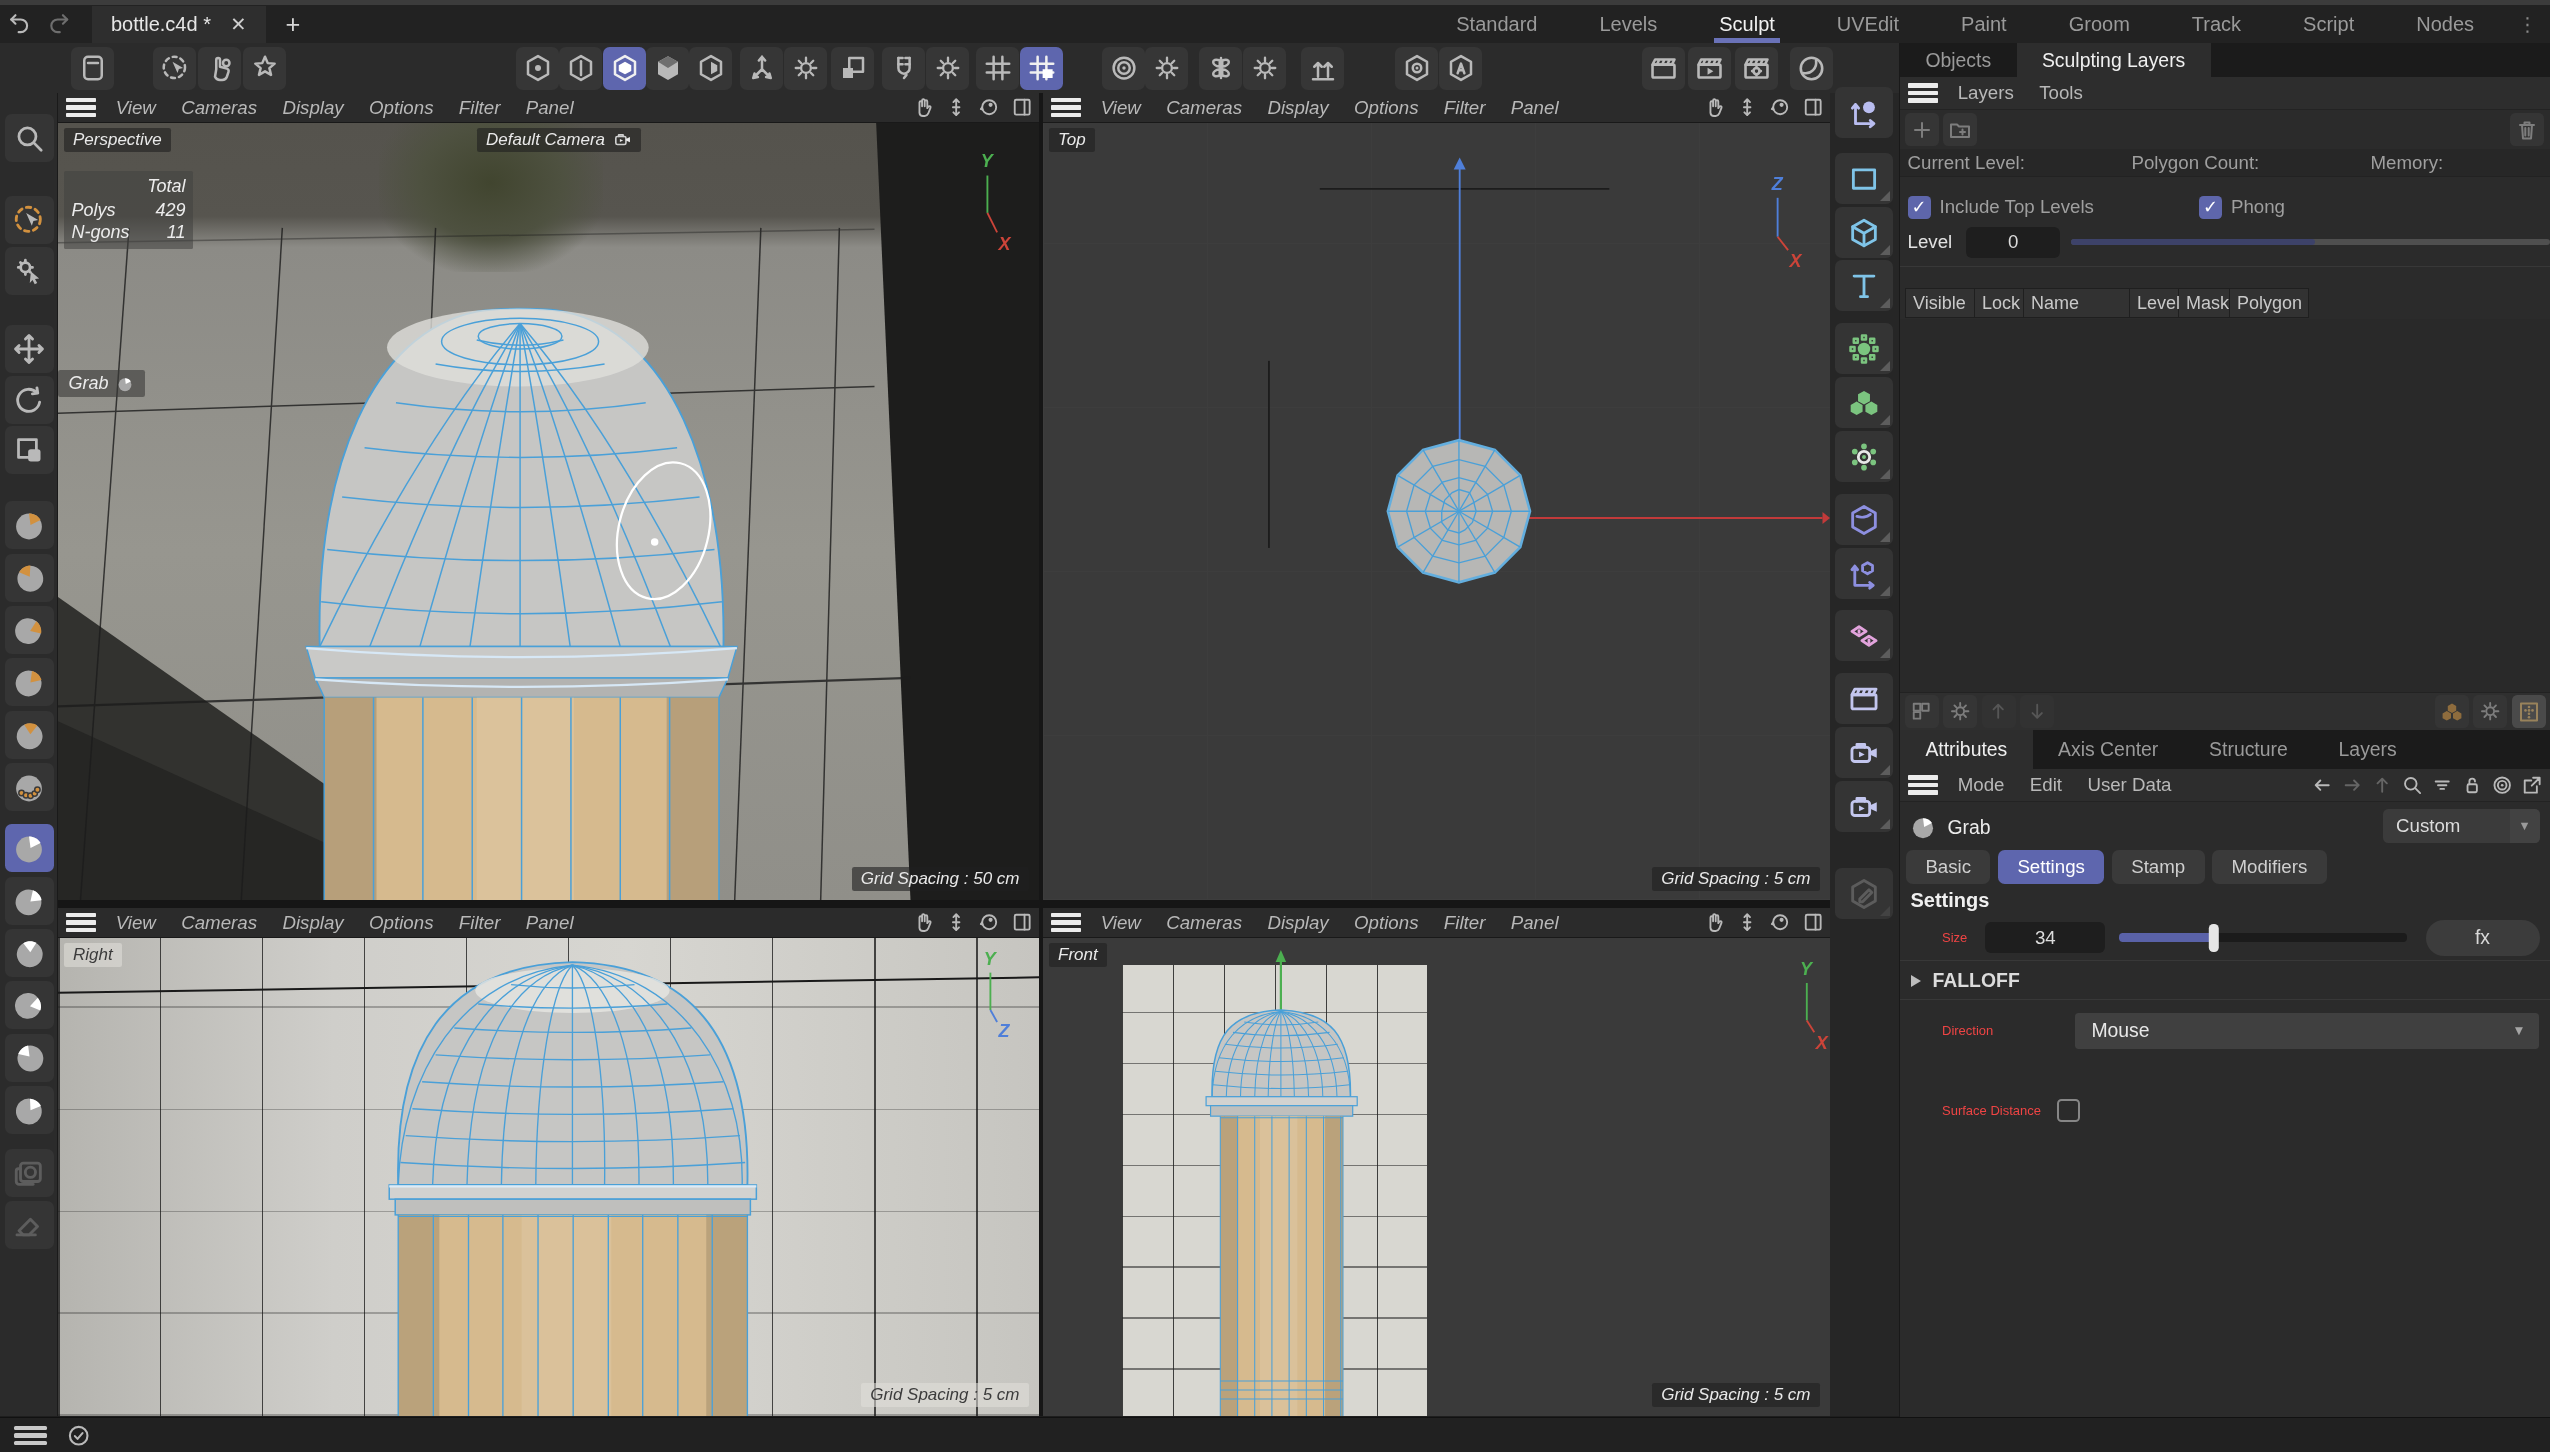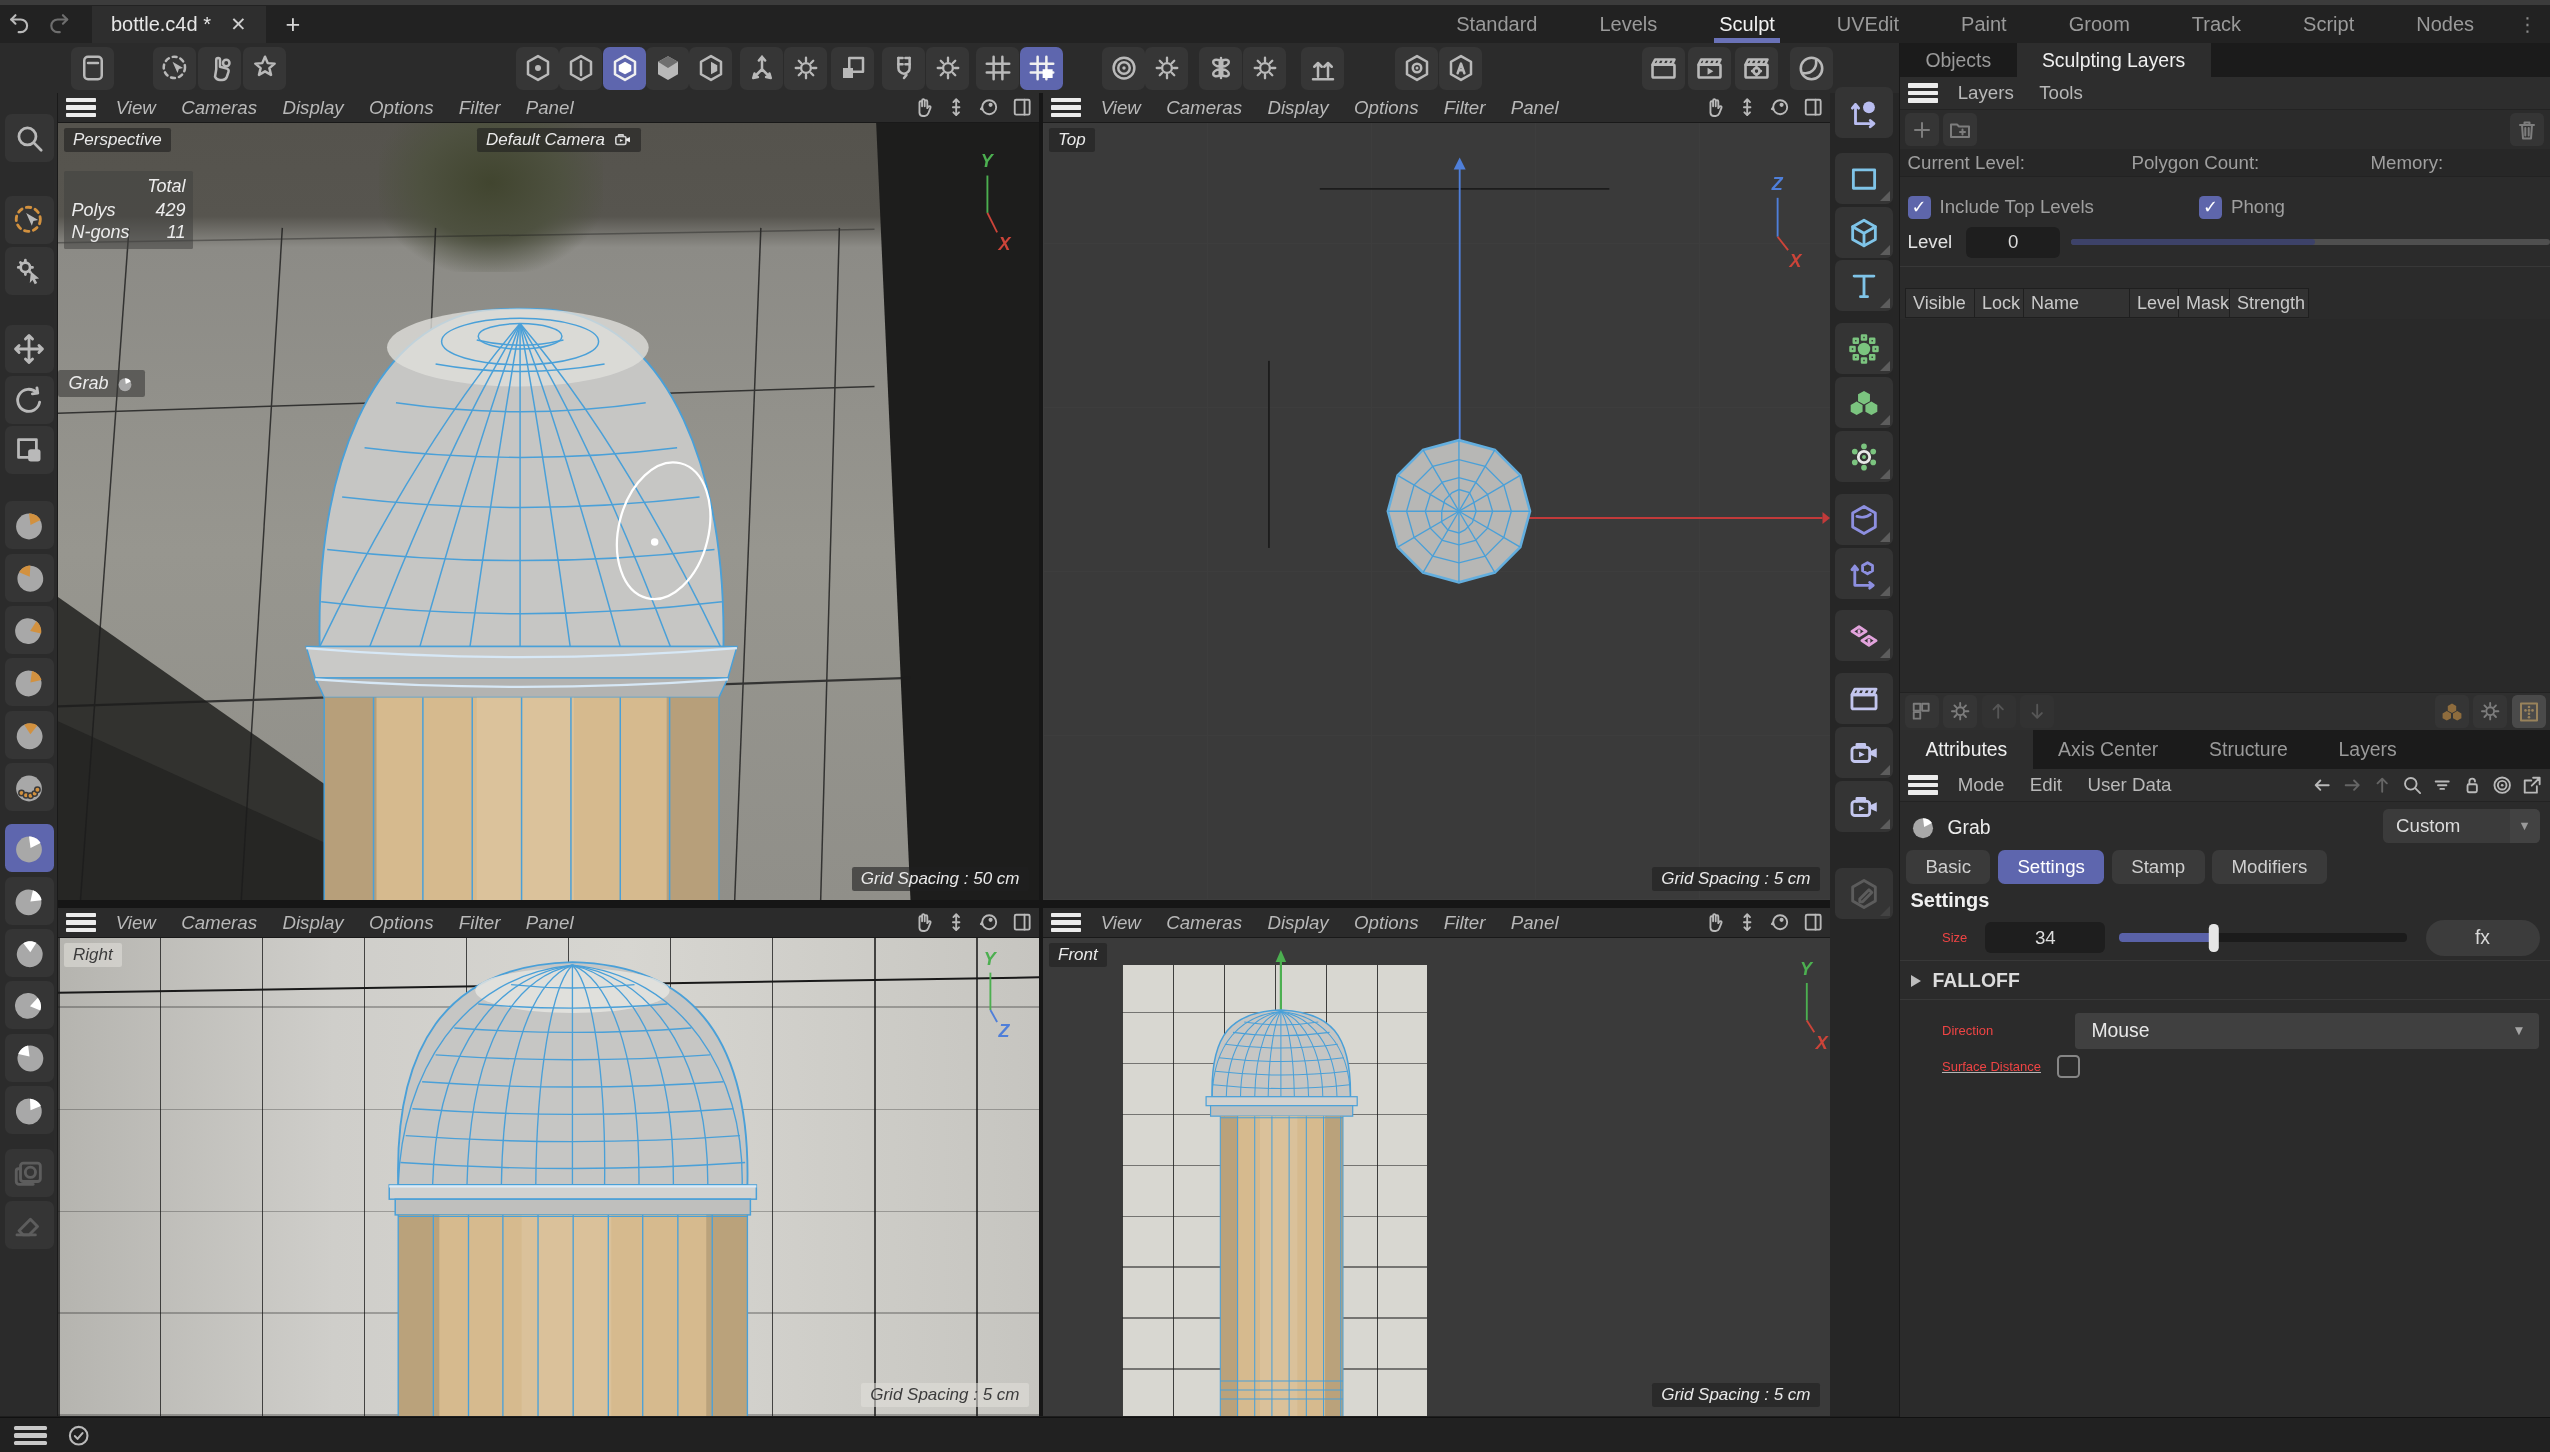--- a/index.html
+++ b/index.html
@@ -120,21 +120,21 @@
   .szfill { position:absolute; left:0; top:0; height:100%; background:#5a62a8; border-radius:3.7px; }
   .szhandle { position:absolute; top:-9.7px; width:10.5px; height:28px; background:#e6e6e6; border-radius:4.5px; transform:translateX(-5.2px); }
   .fxbtn { position:absolute; right:10.5px; width:114px; height:36px; background:#3c3c3c; border-radius:18px; color:#d8d8d8; font-size:19.4px; display:flex; align-items:center; justify-content:center; }
   .falloffrow { position:absolute; left:10.5px; top:926px; display:flex; align-items:center; gap:12px; }
   .chev { width:0; height:0; border-left:10.5px solid #bdbdbd; border-top:6.7px solid transparent; border-bottom:6.7px solid transparent; }
   .fallofflabel { color:#dcdcdc; font-size:19.4px; font-weight:bold; }
   .dirrow { position:absolute; left:0; top:969px; width:100%; height:37px; display:flex; align-items:center; }
   .dropdown { position:relative; margin-left:36px; width:464px; height:36px; background:#404040; border-radius:3.7px; display:flex; align-items:center; }
   .dropdown .pv { color:#e8e8e8; font-size:19.4px; margin-left:16.4px; flex:1; }
   .dropdown .arr { color:#a5a5a5; font-size:13.5px; margin-right:13.5px; }
-  .surfrow { position:absolute; left:0; top:1008px; width:100%; height:31px; display:flex; align-items:center;text-decoration:underline; }
+  .surfrow { position:absolute; left:0; top:1052px; width:100%; height:31px; display:flex; align-items:center; }
 
   
   .statusbar { position:absolute; left:0; top:1417px; width:2550px; height:36px; background:#212121; border-top:0.7px solid #111; display:flex; align-items:center; gap:19.4px; padding-left:13.5px; }
   .sburger { width:33px; height:19.4px; display:flex; flex-direction:column; justify-content:space-between; }
   .sburger i { height:4.5px; background:#c9c9c9; border-radius:1.5px; }
 </style>
 </head>
 <body>
 
 <svg width="0" height="0" style="position:absolute">
@@ -1236,21 +1236,21 @@
           <div class="lvlfill" style="width: 51%;"></div>
         </div>
     </div>
     <div class="pdivider" style="top:223px"></div>
     <div class="lyrhead">
       <div class="lyrcell" style="width:69px">Visible</div>
       <div class="lyrcell" style="width:49px">Lock</div>
       <div class="lyrcell" style="width:106px">Name</div>
       <div class="lyrcell" style="width:49px">Level</div>
       <div class="lyrcell" style="width:51px">Mask</div>
-      <div class="lyrcell" style="width:78px;border-right:none">Strength</div>
+      <div class="lyrcell" style="width:78px;border-right:none">Polygon</div>
     </div>
     <div class="lyrlist"></div>
 
     <div class="minibar">
       <div class="pbtn">
           <svg class="i fillc" width="22.4" height="22.4" viewBox="0 0 30 30">
             <use href="#s-layout"></use>
           </svg>
         </div>
       <div class="pbtn">

